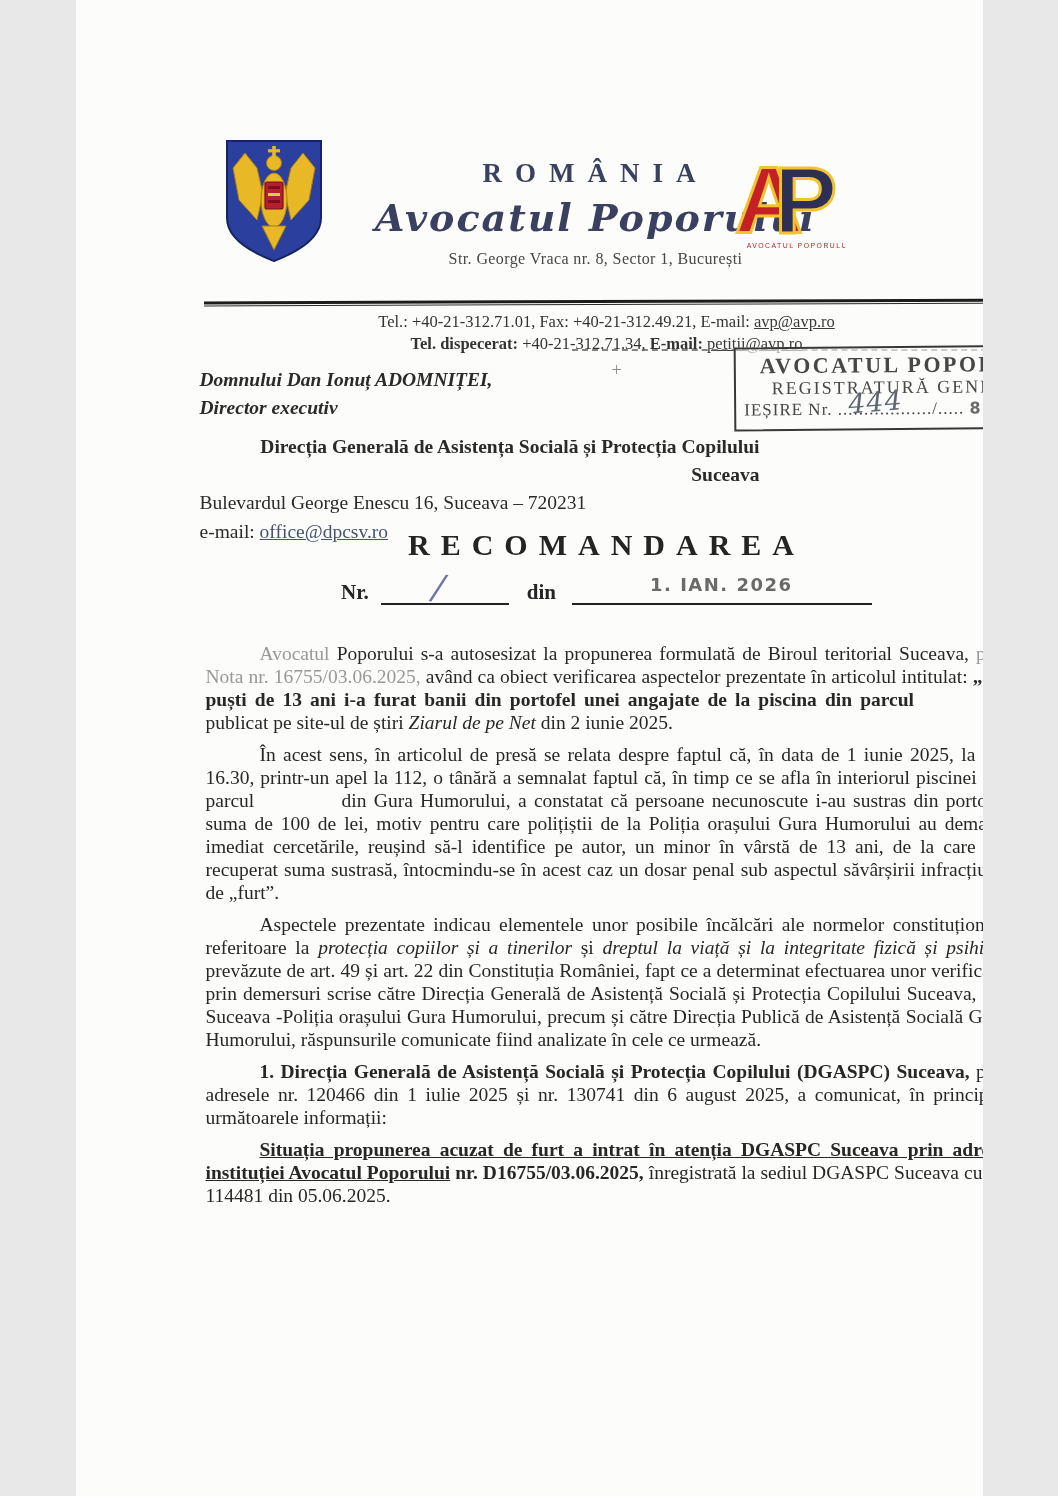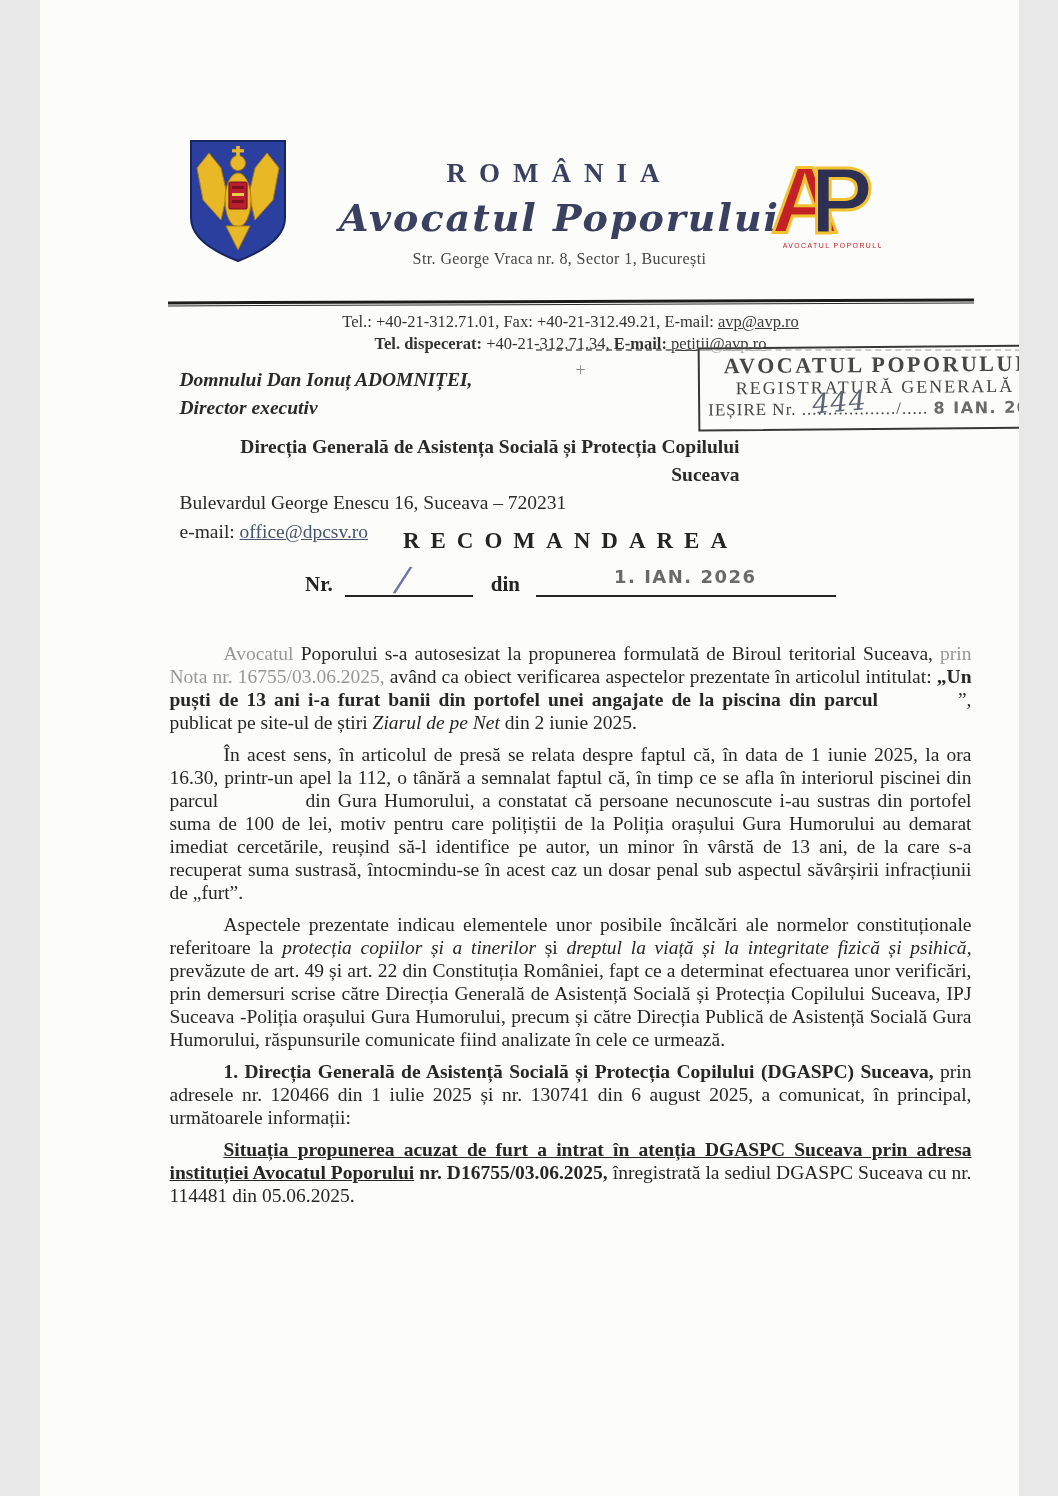--- a/index.html
+++ b/index.html
@@ -4,21 +4,21 @@
 <style>
   :root{
     --ink:#2a2a2a; --navy-header:#3a4160; --stamp-ink:#474747;
     --handwriting-blue:#6f77a8; --link-blue:#45536e; --faded:#989898;
     --shield-blue:#2a3f9e; --eagle-gold:#e9b826; --shield-red:#b51f2e;
     --logo-red:#c42127; --logo-navy:#2e2f55; --logo-yellow:#f2c230;
   }
   *{margin:0;padding:0;box-sizing:border-box;}
   html,body{background:#e8e8e8;}
   .page{
-    position:relative;width:979px;height:1496px;margin:0 auto;
+    position:relative;width:907px;height:1496px;margin:0 auto;
     background:#fcfcfa;overflow:hidden;color:var(--ink);
     font-family:"Liberation Serif","DejaVu Serif",serif;
   }
   
   .coat{position:absolute;top:138px;left:148px;width:100px;height:126px;}
   .header-center{position:absolute;top:158px;left:270px;width:500px;text-align:center;}
   .country{font-size:27px;font-weight:bold;letter-spacing:13px;color:var(--navy-header);}
   .script-title{font-size:38px;font-weight:bold;font-style:italic;color:var(--navy-header);
     font-family:"DejaVu Serif",serif;letter-spacing:2px;margin-top:6px;}
   .hq-address{font-size:16px;color:#474747;margin-top:10px;letter-spacing:.4px;}
@@ -36,29 +36,29 @@
   .stamp-l1{font-size:22px;font-weight:bold;letter-spacing:2.5px;text-align:center;}
   .stamp-l2{font-size:18px;letter-spacing:2px;text-align:center;margin-top:-1px;}
   .stamp-l3{font-size:17px;letter-spacing:1px;margin-top:1px;white-space:nowrap;}
   .stamp-dots{position:relative;display:inline-block;color:#4c4c4c;}
   .hw-number{position:absolute;left:10px;top:-13px;font-size:27px;font-style:italic;
     color:#5f6673;font-family:"DejaVu Serif",serif;transform:rotate(-4deg);letter-spacing:1px;}
   .stamp-date{font-family:"DejaVu Sans",sans-serif;font-weight:bold;font-size:16px;
     color:#6a6a6a;letter-spacing:1.5px;}
   .artifact-plus{position:absolute;top:360px;left:536px;font-size:18px;color:#8a8a8a;}
   
-  .recipient{position:absolute;top:366px;left:140px;width:560px;font-size:19.5px;line-height:28px;}
+  .recipient{position:absolute;top:366px;left:124px;width:560px;font-size:19.5px;line-height:28px;}
   .recipient .name,.recipient .role{font-weight:bold;font-style:italic;}
   .recipient .org{font-weight:bold;margin-top:11px;text-align:right;}
   .recipient .email-line{margin-top:1px;}
   .link{text-decoration:underline;color:#3b3b3b;cursor:pointer;}
   .recipient .email-link{color:var(--link-blue);text-decoration:underline;cursor:pointer;}
   
   .title-block{position:absolute;top:528px;left:128px;width:806px;text-align:center;}
-  .doc-title{font-size:23px;font-weight:bold;letter-spacing:11px;color:#242424;}
+  .doc-title{font-size:30px;font-weight:bold;letter-spacing:11px;color:#242424;}
   .nr-line{margin-top:13px;font-size:21px;font-weight:bold;color:#242424;}
   .blank{display:inline-block;border-bottom:2px solid #232323;height:30px;
     vertical-align:bottom;position:relative;}
   .blank-nr{width:128px;margin:0 18px 0 12px;}
   .blank-date{width:300px;margin-left:16px;}
   .hw-slash{position:absolute;left:52px;top:-8px;font-size:34px;font-weight:normal;
     color:var(--handwriting-blue);font-family:"DejaVu Serif",serif;
     font-style:italic;transform:rotate(6deg);}
   .blank-date .stamp-date{position:absolute;left:78px;top:-1px;font-size:18px;}
   

